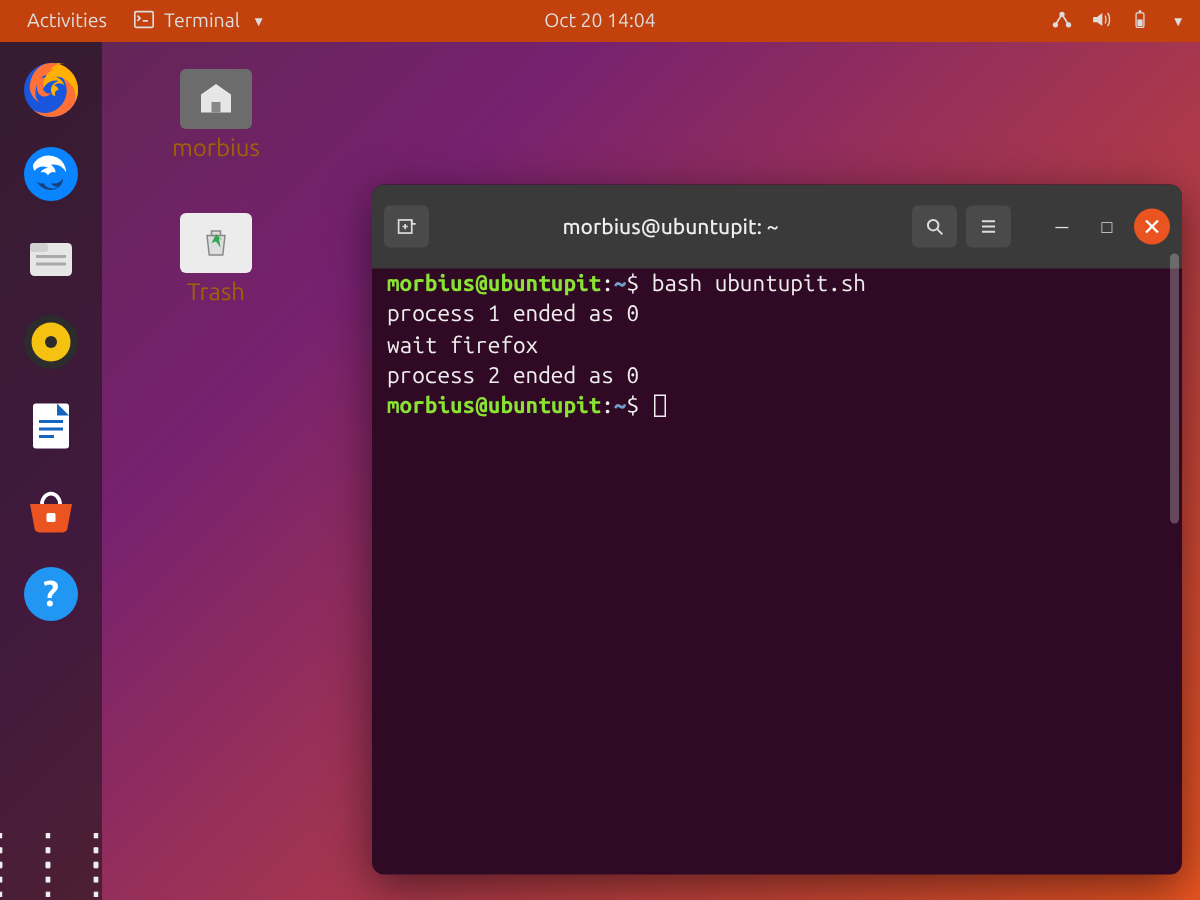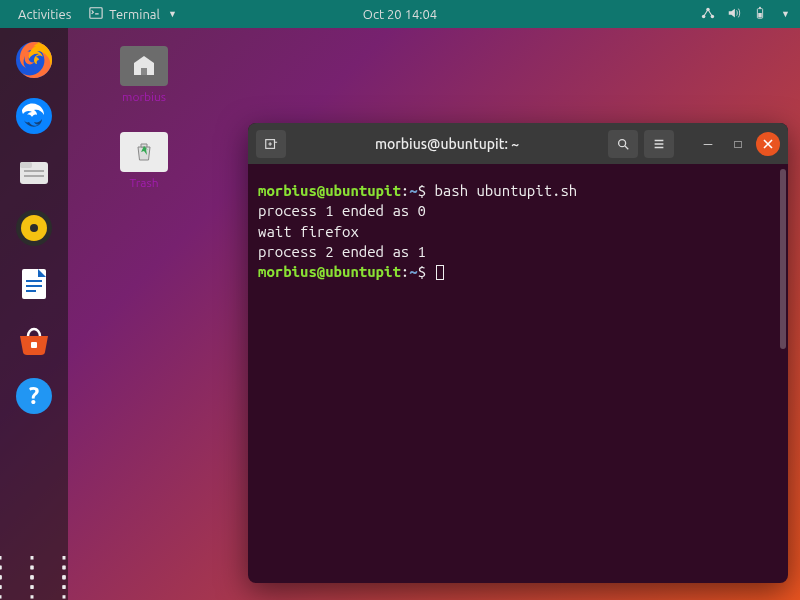--- a/index.html
+++ b/index.html
@@ -7,21 +7,21 @@
       font-family: Ubuntu, "Segoe UI", sans-serif;
       width: 800px;
       height: 600px;
       overflow: hidden;
       position: relative;
       background: linear-gradient(135deg, #5e2750 0%, #77216f 30%, #e95420 100%);
     }
     
     .topbar {
       height: 28px;
-      background: #0f766e;
+      background: #c2410c;
       color: #ddd;
       display: flex;
       align-items: center;
       padding: 0 10px;
       font-size: 13px;
       position: relative;
       z-index: 10;
     }
     .topbar .activities { cursor: pointer; padding: 0 8px; }
     .topbar .app-indicator { display: flex; align-items: center; padding: 0 10px; gap: 6px; cursor: pointer; }
@@ -52,22 +52,22 @@
     .dock-icon svg { width: 40px; height: 40px; }
     .dock .spacer { flex: 1; }
     .apps-grid { color: #eee; font-size: 28px; letter-spacing: 4px; line-height: 10px; text-align: center; }
 
     
     .desktop { position: absolute; left: 68px; top: 28px; right: 0; bottom: 0; }
     .desktop-icon {
       position: absolute;
       width: 72px;
       text-align: center;
-      color: #a21caf;
-      font-size: 12px;
+      color: #a16207;
+      font-size: 16px;
       cursor: pointer;
     }
     .desktop-icon .icon-box {
       width: 48px; height: 40px;
       margin: 0 auto 4px;
       border-radius: 4px;
       display: flex; align-items: center; justify-content: center;
     }
     .folder-icon { background: #6c6c6c; }
     .trash-icon { background: #ececec; }
@@ -77,21 +77,21 @@
       position: absolute;
       left: 180px; top: 95px;
       width: 540px; height: 460px;
       background: #300a24;
       border-radius: 8px;
       box-shadow: 0 8px 30px rgba(0,0,0,0.5);
       overflow: hidden;
       display: flex; flex-direction: column;
     }
     .titlebar {
-      height: 41px;
+      height: 56px;
       background: #3a3a3a;
       display: flex;
       align-items: center;
       padding: 0 8px;
       gap: 6px;
       color: #eee;
       font-size: 14px;
     }
     .tb-btn {
       height: 28px; min-width: 30px;
@@ -106,21 +106,21 @@
       width: 24px; height: 24px;
       border-radius: 50%;
       display: flex; align-items: center; justify-content: center;
       cursor: pointer;
       font-size: 12px;
     }
     .win-close { background: #e95420; color: #fff; }
     .win-min, .win-max { color: #ddd; }
     .terminal-body {
       flex: 1;
-      padding: 17px 10px;
+      padding: 0 10px;
       font-family: "Ubuntu Mono", Consolas, monospace;
       font-size: 15px;
       color: #eee;
       line-height: 1.35;
       overflow-y: auto;
     }
     .term-line { white-space: pre; }
     .p-user { color: #8ae234; font-weight: bold; }
     .p-sep { color: #eee; }
     .p-path { color: #729fcf; font-weight: bold; }
@@ -242,21 +242,21 @@
 <div class="desktop">
   <div class="desktop-icon" style="left:40px; top:18px;">
     <div class="icon-box folder-icon">
       <svg width="26" height="22" viewBox="0 0 26 22">
           <path d="M3 20V8l10-7 10 7v12H3z" fill="#e6e6e6"></path>
           <rect x="10" y="13" width="6" height="7" fill="#888"></rect>
         </svg>
     </div>
     <div>morbius</div>
   </div>
-  <div class="desktop-icon" style="left:40px; top:104px;">
+  <div class="desktop-icon" style="left:40px; top:114px;">
     <div class="icon-box trash-icon">
       <svg width="24" height="24" viewBox="0 0 24 24">
           <path d="M6 7h12l-1.5 13h-9z" fill="#ddd" stroke="#888"></path>
           <path d="M9 4h6v3H9z" fill="#ddd" stroke="#888"></path>
           <path d="M12 6l-3 6 3-1 3 4-1-6 2 1z" fill="#34a853"></path>
         </svg>
     </div>
     <div>Trash</div>
   </div>
 
@@ -287,18 +287,18 @@
       <div class="win-btn win-close">
         <svg width="10" height="10" viewBox="0 0 10 10">
             <path d="M1 1l8 8M9 1l-8 8" stroke="#fff" stroke-width="1.6"></path>
           </svg>
       </div>
     </div>
     <div class="terminal-body">
       <div class="term-line"><span class="p-user">morbius@ubuntupit</span><span class="p-sep">:</span><span class="p-path">~</span><span class="p-sep">$ </span><span>bash ubuntupit.sh</span></div>
       <div class="term-line">process 1 ended as 0</div>
       <div class="term-line">wait firefox</div>
-      <div class="term-line">process 2 ended as 1</div>
+      <div class="term-line">process 2 ended as 0</div>
       <div class="term-line"><span class="p-user">morbius@ubuntupit</span><span class="p-sep">:</span><span class="p-path">~</span><span class="p-sep">$ </span><span class="cursor-block"></span></div>
     </div>
     <div class="scrollbar"></div>
   </div>
 </div>
 
 </body></html>

